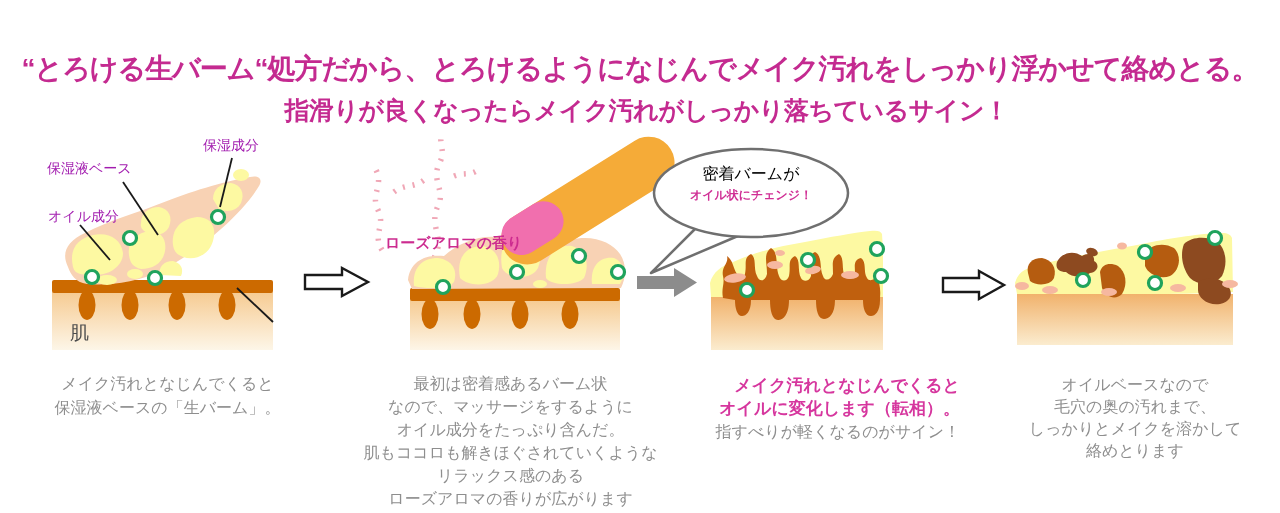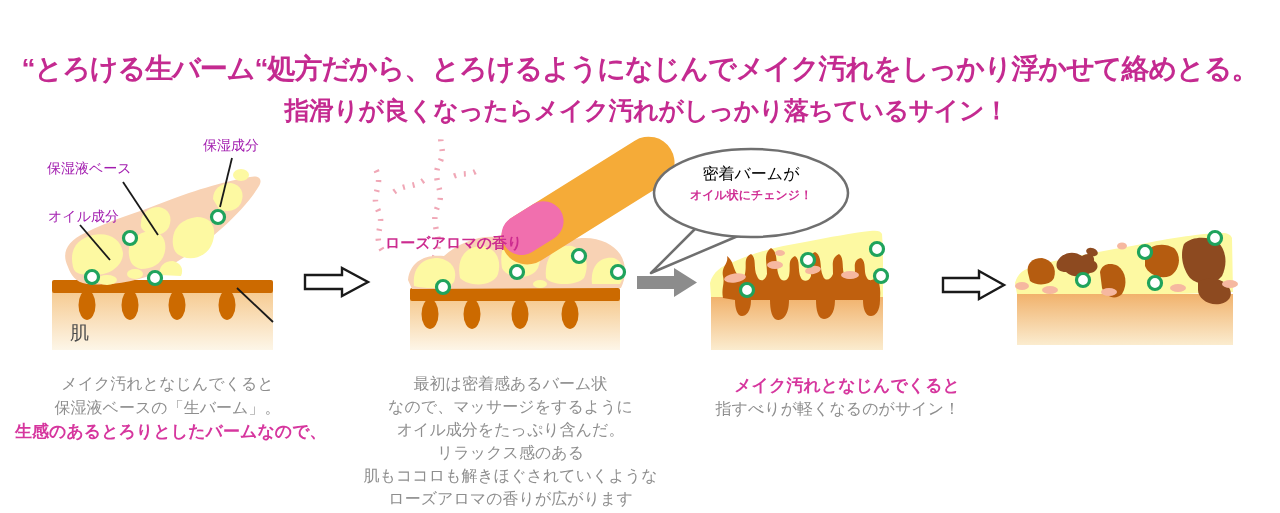--- a/index.html
+++ b/index.html
@@ -196,31 +196,37 @@
       <circle cx="71" cy="52" r="6.5"></circle>
         <circle cx="133" cy="24" r="6.5"></circle>
       <circle cx="203" cy="10" r="6.5"></circle>
         <circle cx="143" cy="55" r="6.5"></circle>
     </g>
   </svg>
 
   <div class="abs caption cap1">
     <div class="cg">メイク汚れとなじんでくると</div>
     <div class="cg">保湿液ベースの「生バーム」。</div>
-    <div class="cm">生感のあるとろりとしたバームなので、</div>
   </div>
 
   <div class="abs caption cap2">
     <div class="cg">最初は密着感あるバーム状</div>
     <div class="cg">なので、マッサージをするように</div>
     <div class="cg">オイル成分をたっぷり含んだ。</div>
+    <div class="cg">肌もココロも解きほぐされていくような</div>
     <div class="cg">リラックス感のある</div>
-    <div class="cg">肌もココロも解きほぐされていくような</div>
     <div class="cg">ローズアロマの香りが広がります</div>
   </div>
 
   <div class="abs caption cap3">
     <div class="cm">メイク汚れとなじんでくると</div>
+    <div class="cm">オイルに変化します（転相）。</div>
     <div class="cg">指すべりが軽くなるのがサイン！</div>
   </div>
 
+  <div class="abs caption cap4">
+    <div class="cg">オイルベースなので</div>
+    <div class="cg">毛穴の奥の汚れまで、</div>
+    <div class="cg">しっかりとメイクを溶かして</div>
+    <div class="cg">絡めとります</div>
+  </div>
 
 </div>
 
 </body></html>

